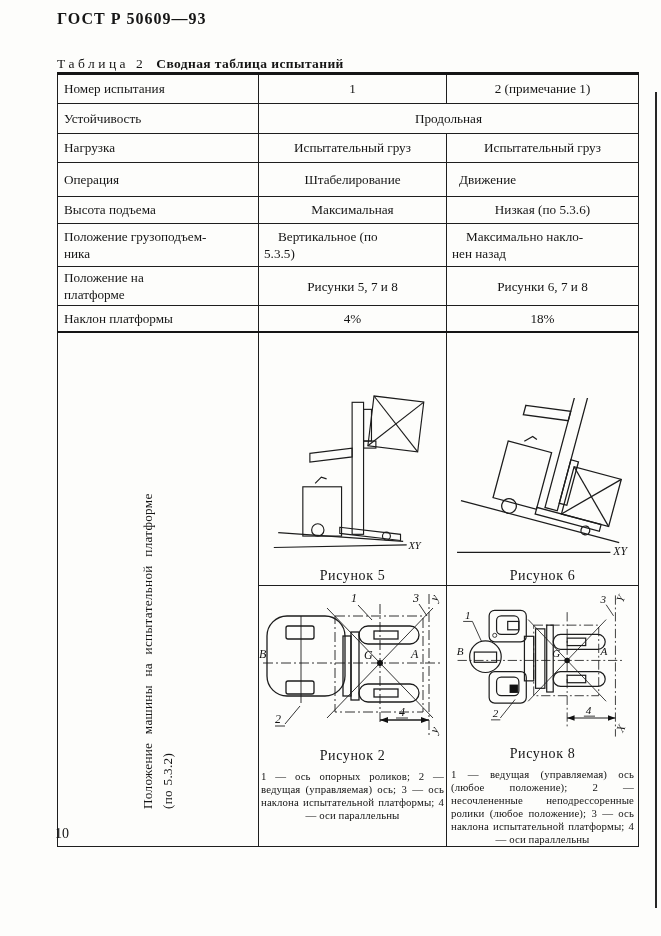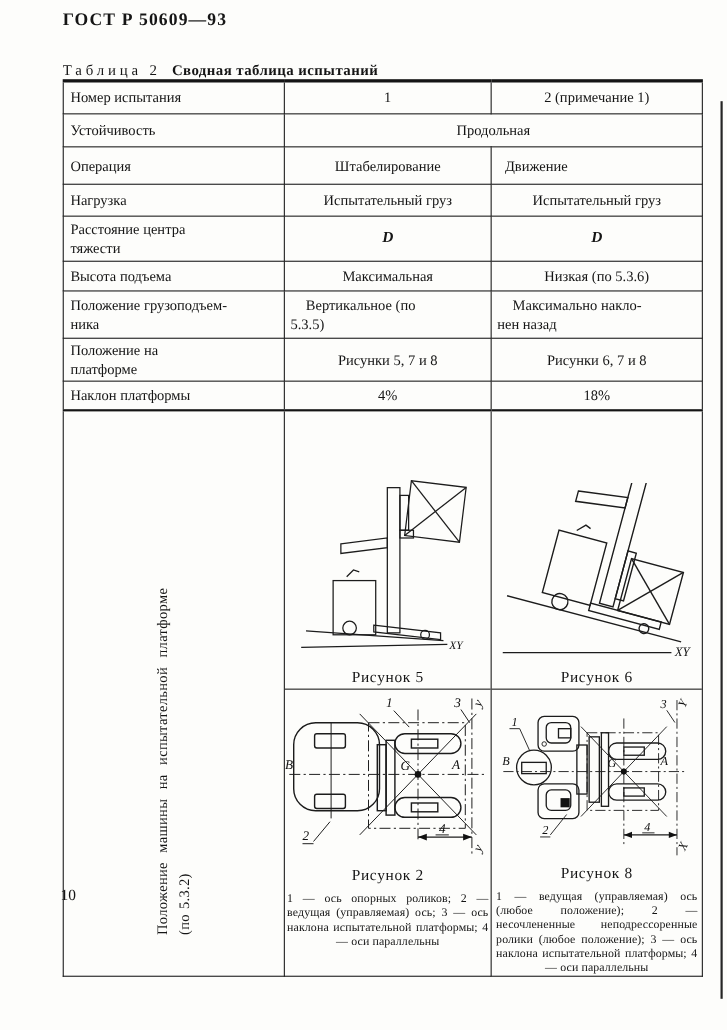--- a/index.html
+++ b/index.html
@@ -32,21 +32,21 @@
           display:flex;flex-direction:column;align-items:center;justify-content:flex-end;padding-top:6px;}
   .figbottom{display:flex;flex-direction:column;align-items:center;padding-top:2px;}
   .figcap{font-size:14px;letter-spacing:0.6px;margin-top:1px;}
   .legend{font-size:10.8px;line-height:1.2;text-align:justify;text-align-last:center;
           width:183px;margin-top:5px;letter-spacing:0.1px;}
   svg .ln{stroke:#1c1c1c;stroke-width:1.3;fill:none;}
   svg .thin{stroke:#1c1c1c;stroke-width:0.9;fill:none;}
   svg .dd{stroke:#1c1c1c;stroke-width:0.9;fill:none;stroke-dasharray:10,3,2,3;}
   svg .txt{fill:#111;font-family:"Liberation Serif","DejaVu Serif",serif;font-style:italic;font-size:12px;}
   svg .solid{fill:#111;stroke:none;}
-  #pagenum{left:55px;top:807px;font-size:14px;}
+  #pagenum{left:55px;top:826px;font-size:14px;}
   #scanedge{left:655px;top:92px;width:2px;height:816px;background:#262626;}
 </style>
 </head>
 <body>
 
 <div class="abs" id="std">ГОСТ Р 50609—93</div>
 <div class="abs" id="tabcap">
   <span class="tlabel">Таблица 2</span><span class="ttitle">Сводная таблица испытаний</span>
 </div>
 
@@ -59,35 +59,29 @@
   <tbody>
       <tr class="toprow" style="height:30px">
     <td class="lbl">Номер испытания</td>
     <td class="val">1</td>
     <td class="val">2 (примечание 1)</td>
   </tr>
   <tr style="height:30px">
     <td class="lbl">Устойчивость</td>
     <td class="val" colspan="2">Продольная</td>
   </tr>
+  <tr style="height:29px">
+    <td class="lbl">Нагрузка</td>
+    <td class="val">Испытательный груз</td>
+    <td class="val">Испытательный груз</td>
+  </tr>
   <tr style="height:34px">
     <td class="lbl">Операция</td>
     <td class="val">Штабелирование</td>
     <td class="val" style="text-align:left;padding-left:12px">Движение</td>
-  </tr>
-  <tr style="height:29px">
-    <td class="lbl">Нагрузка</td>
-    <td class="val">Испытательный груз</td>
-    <td class="val">Испытательный груз</td>
-  </tr>
-  <tr style="height:41px">
-    <td class="lbl">Расстояние центра
-тяжести</td>
-    <td class="ditalic">D</td>
-    <td class="ditalic">D</td>
   </tr>
   <tr style="height:27px">
     <td class="lbl">Высота подъема</td>
     <td class="val">Максимальная</td>
     <td class="val">Низкая (по 5.3.6)</td>
   </tr>
   <tr style="height:43px">
     <td class="lbl">Положение грузоподъем-
 ника</td>
     <td class="val-left">Вертикальное (по

